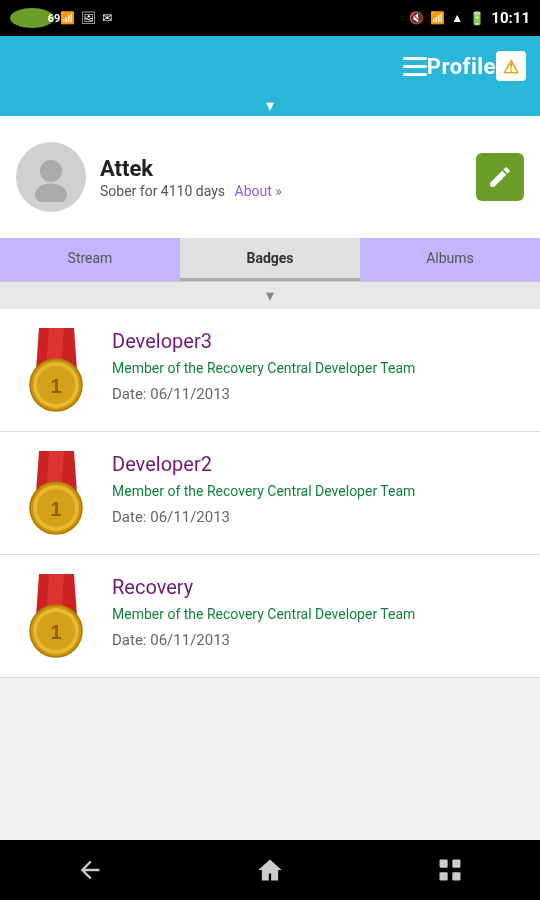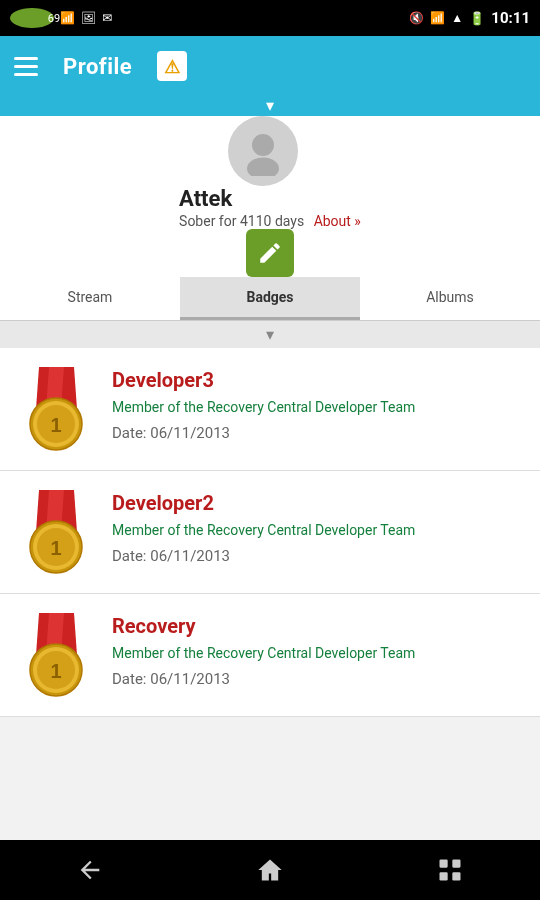--- a/index.html
+++ b/index.html
@@ -47,24 +47,23 @@
       color: #fff;
       font-size: 13px;
     }
 
     
     .top-bar {
       background: #29b6d9;
       height: 60px;
       display: flex;
       align-items: center;
-      justify-content: flex-start;
+      justify-content: flex-end;
       padding: 0 14px;
       flex-shrink: 0;
-      gap: 25px;
     }
     .top-bar-title {
       color: #fff;
       font-size: 22px;
       font-weight: bold;
       letter-spacing: 0.5px;
     }
     .hamburger-icon {
       display: flex;
       flex-direction: column;
@@ -104,23 +103,22 @@
       color: #fff;
       font-size: 16px;
       line-height: 1;
     }
 
     
     .profile-section {
       background: #fff;
       display: flex;
       align-items: center;
-      padding: 0 16px;
-      flex-shrink: 0;
-      flex-direction: column;
+      padding: 26px 16px;
+      flex-shrink: 0;
     }
     .avatar {
       width: 70px;
       height: 70px;
       border-radius: 50%;
       background: #d0d0d0;
       display: flex;
       align-items: center;
       justify-content: center;
       margin-right: 14px;
@@ -138,21 +136,21 @@
       font-size: 22px;
       font-weight: bold;
       color: #222;
     }
     .profile-status {
       font-size: 14px;
       color: #555;
       margin-top: 2px;
     }
     .about-link {
-      color: #b91c1c;
+      color: #8b5cf6;
       font-size: 14px;
       margin-left: 6px;
       text-decoration: none;
     }
     .edit-button {
       width: 48px;
       height: 48px;
       background: #6a9e28;
       border-radius: 6px;
       display: flex;
@@ -162,21 +160,21 @@
       flex-shrink: 0;
     }
     .edit-button svg {
       width: 26px;
       height: 26px;
       fill: #fff;
     }
 
     
     .tabs {
-      background: #ffffff;
+      background: #c4b5fd;
       display: flex;
       border-bottom: 1px solid #ccc;
       flex-shrink: 0;
     }
     .tab {
       flex: 1;
       text-align: center;
       padding: 12px 0;
       font-size: 14px;
       color: #555;
@@ -233,22 +231,22 @@
       width: 75px;
       height: 85px;
     }
 
     .badge-content {
       flex: 1;
       padding-top: 4px;
     }
     .badge-title {
       font-size: 20px;
-      font-weight: bold;
-      color: #b91c1c;
+      font-weight: normal;
+      color: #701a75;
       margin-bottom: 6px;
     }
     .badge-desc {
       font-size: 14px;
       color: #15803d;
       line-height: 1.4;
       margin-bottom: 6px;
     }
     .badge-date {
       font-size: 15px;
@@ -275,21 +273,21 @@
       fill: #ccc;
       width: 28px;
       height: 28px;
     }
   </style>
 </head>
 <body>
 
 <div class="status-bar">
   <div class="status-bar-left">
-    <span class="status-icon" style="background:#6a9e28;color:#fff;border-radius:50%;width:20px;height:20px;display:flex;align-items:center;justify-content:center;font-size:11px;font-weight:normal;padding-left:44px;">69</span>
+    <span class="status-icon" style="background:#6a9e28;color:#fff;border-radius:50%;width:20px;height:20px;display:flex;align-items:center;justify-content:center;font-size:11px;font-weight:bold;padding-left:44px;">69</span>
     <span class="status-icon">📶</span>
     <span class="status-icon">🖼</span>
     <span class="status-icon">✉</span>
   </div>
   <div class="status-bar-right">
     <span class="status-icon">🔇</span>
     <span class="status-icon">📶</span>
     <span class="status-icon">▲</span>
     <span class="status-icon battery-icon">🔋</span>
     <span class="status-time">10:11</span>

